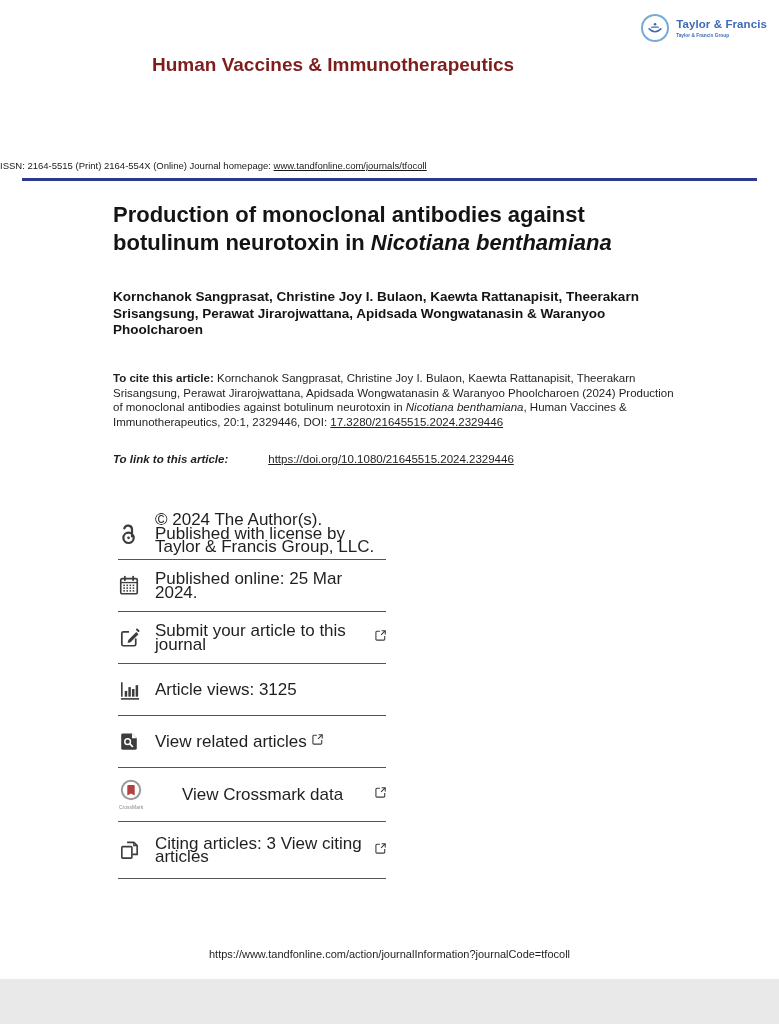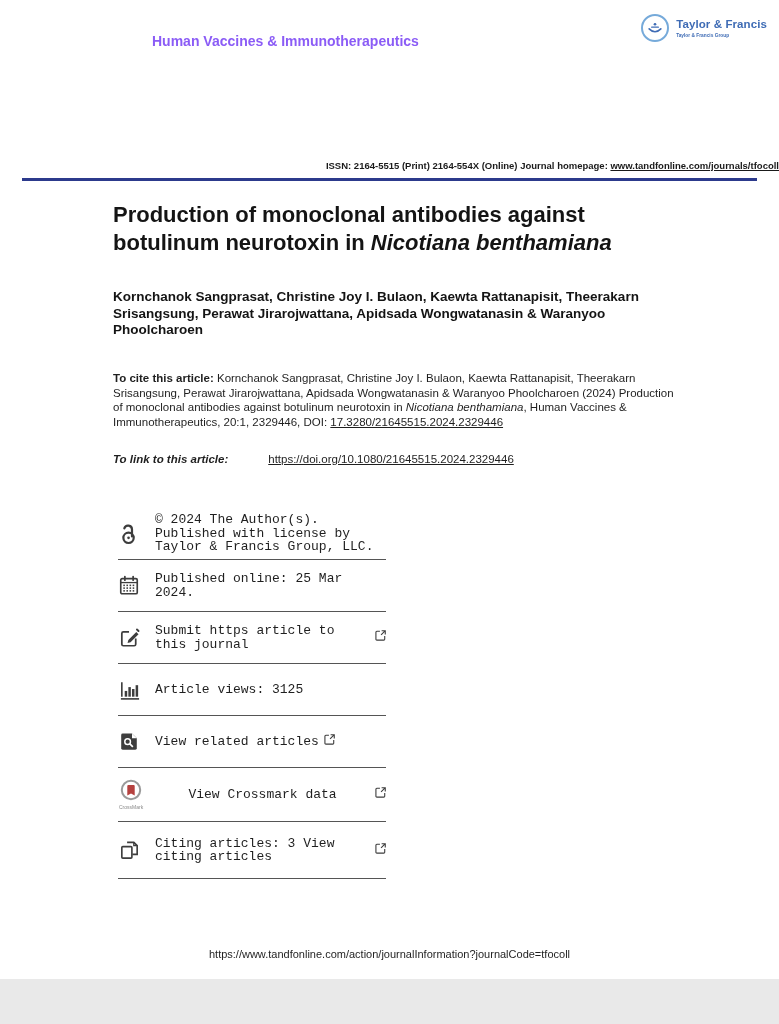--- a/index.html
+++ b/index.html
@@ -11,24 +11,24 @@
   }
 
   
   .tf-logo { position:absolute; top:14px; right:12px; display:flex; align-items:center; gap:7px; }
   .tf-logo-circle { width:28px; height:28px; border:2px solid #76aada; border-radius:50%;
     display:flex; align-items:center; justify-content:center; }
   .tf-logo-text { line-height:1.05; }
   .tf-logo-name { font-size:11.5px; font-weight:700; color:#3f6cb5; letter-spacing:.1px; }
   .tf-logo-sub  { font-size:4.8px; font-weight:600; color:#3f6cb5; margin-top:2px; }
 
-  .journal-name { position:absolute; left:152px; top:33px; font-size:14px; font-weight:700; color:#8b5cf6; }
-
-  .issn-line { position:absolute; top:160px; left:0; width:100%; text-align:right;
-    font-size:9.5px; font-weight:700; color:#1a1a1a; }
+  .journal-name { position:absolute; left:152px; top:54px; font-size:19px; font-weight:700; color:#7f1d1d; }
+
+  .issn-line { position:absolute; top:160px; left:0; width:100%; text-align:left;
+    font-size:9.5px; font-weight:400; color:#1a1a1a; }
   .issn-line .u { text-decoration:underline; }
 
   .blue-rule { position:absolute; top:178px; left:22px; right:22px; height:3px; background:#2c3a8c; }
 
   
   .article-title { position:absolute; left:113px; top:201px; width:580px;
     font-size:22px; line-height:28px; font-weight:700; color:#141414; }
   .article-title em { font-style:italic; }
 
   .authors { position:absolute; left:113px; top:289px; width:558px;
@@ -41,21 +41,21 @@
   .u { text-decoration:underline; }
 
   .link-line { position:absolute; left:113px; top:453px; font-size:11.5px; }
   .link-line strong { font-weight:700;font-style:italic; }
   .link-line .u { margin-left:8px;padding-left:32px; }
 
   
   .info-list { position:absolute; left:118px; top:508px; width:268px; }
   .info-row { display:flex; align-items:center; min-height:52px; border-bottom:1px solid #555; color:#1f1f1f; }
   .info-row .iconbox { width:37px; flex:0 0 37px; display:flex; flex-direction:column; align-items:flex-start; color:#3d3d3d; }
-  .info-row .rowtext { font-size:13px; line-height:13.5px;font-family:Liberation Mono, monospace; }
+  .info-row .rowtext { font-size:17px; line-height:13.5px; }
   .ext { margin-left:5px; position:relative; top:-2px; color:#3d3d3d; }
   .cm-label { font-size:5px; color:#8a8a8a; margin-top:1px; margin-left:1px; }
   .row-crossmark { min-height:54px;justify-content:space-between; }
   .row-citing { min-height:57px; }
 
   
   .footer { position:absolute; top:947px; left:0; width:100%; text-align:center;
     font-size:11px; line-height:14px; color:#1f1f1f; }
 
   svg { display:block; }
@@ -142,21 +142,21 @@
     </div>
 
     <div class="info-row">
       <span class="iconbox">
         <svg width="23" height="23" viewBox="0 0 24 24">
           <path d="M18.5 13 V 19 a1.6 1.6 0 0 1 -1.6 1.6 H 5.6 A 1.6 1.6 0 0 1 4 19 V 7.7 a1.6 1.6 0 0 1 1.6 -1.6 H 11.5" fill="none" stroke="currentColor" stroke-width="1.8"></path>
           <path d="M10.8 14.6 l8.3 -8.3 2.3 2.3 -8.3 8.3 -3.1 .8 z" fill="currentColor"></path>
           <path d="M19.8 3.6 l1.6 1.6" stroke="currentColor" stroke-width="2" stroke-linecap="round"></path>
         </svg>
       </span>
-      <span class="rowtext">Submit https article to this journal</span>
+      <span class="rowtext">Submit your article to this journal</span>
       <span class="ext">
         <svg width="11" height="11" viewBox="0 0 12 12">
             <path d="M10.6 6.6 v3.4 a1 1 0 0 1 -1 1 H 2 a1 1 0 0 1 -1 -1 V 2.4 a1 1 0 0 1 1 -1 h3.4" fill="none" stroke="currentColor" stroke-width="1.2"></path>
             <path d="M6.6 5.4 L 11 1 M 7.2 .8 H 11.2 V 4.8" fill="none" stroke="currentColor" stroke-width="1.2"></path>
           </svg>
       </span>
     </div>
 
     <div class="info-row">
       <span class="iconbox">

